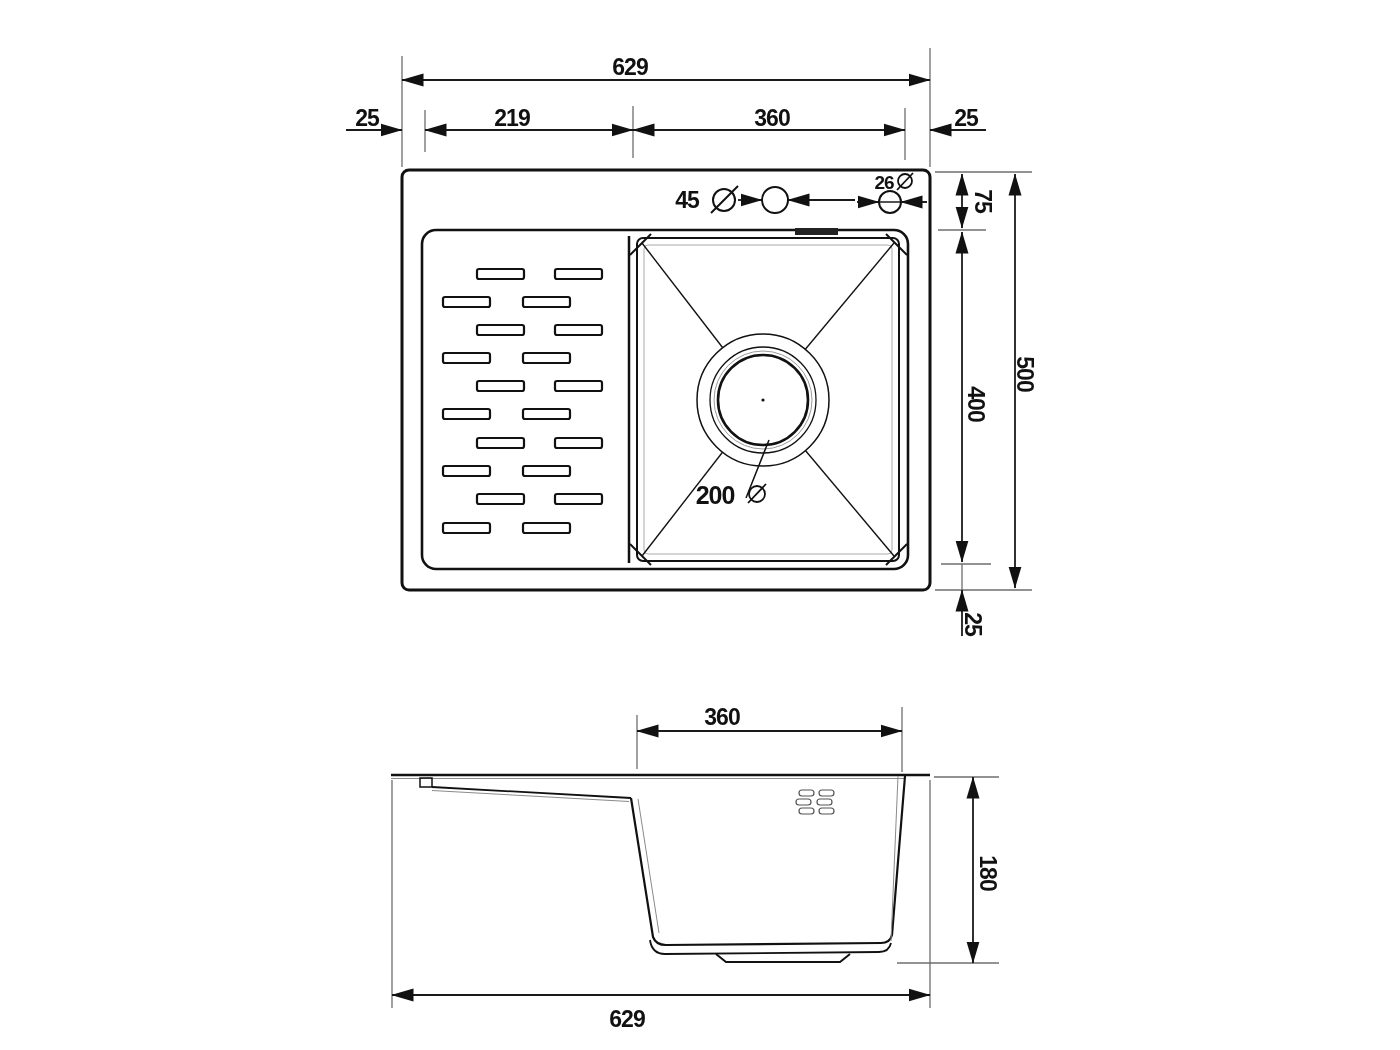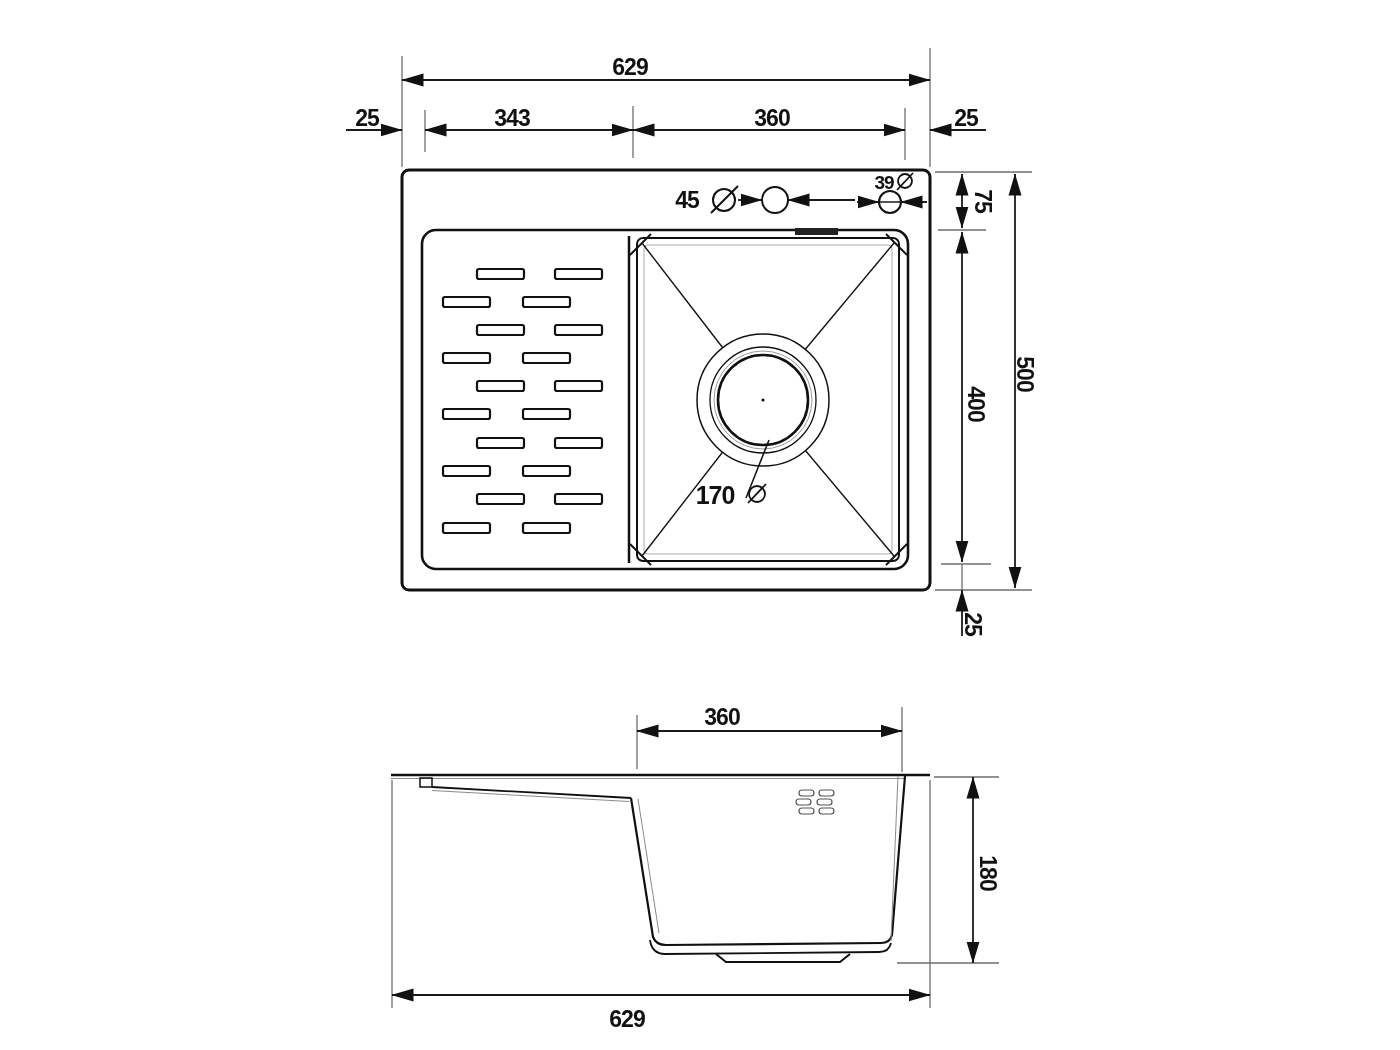--- a/index.html
+++ b/index.html
@@ -165,26 +165,26 @@
             <rect x="817" y="787" width="15" height="6" rx="3"></rect>
         <rect x="799" y="796" width="15" height="6" rx="3"></rect>
             <rect x="819" y="796" width="15" height="6" rx="3"></rect>
       </g>
     </g>
   </g>
 </svg>
 
 <div class="lbl" style="left:630px;top:55px;">629</div>
 <div class="lbl" style="left:367px;top:106px;">25</div>
-<div class="lbl" style="left:512px;top:106px;">343</div>
+<div class="lbl" style="left:512px;top:106px;">219</div>
 <div class="lbl" style="left:772px;top:106px;">360</div>
 <div class="lbl" style="left:966px;top:106px;">25</div>
 <div class="lbl" style="left:687px;top:188px;">45</div>
-<div class="lbl s19" style="left:884px;top:170px;">39</div>
-<div class="lbl s25" style="left:715px;top:483px;">170</div>
+<div class="lbl s19" style="left:884px;top:170px;">26</div>
+<div class="lbl s25" style="left:715px;top:483px;">200</div>
 <div class="lbl rot" style="left:982px;top:189px;">75</div>
 <div class="lbl rot" style="left:975px;top:392px;">400</div>
 <div class="lbl rot" style="left:1024px;top:362px;">500</div>
 <div class="lbl rot" style="left:972px;top:612px;">25</div>
 
 <div class="lbl" style="left:722px;top:705px;">360</div>
 <div class="lbl rot" style="left:987px;top:861px;">180</div>
 <div class="lbl" style="left:627px;top:1007px;">629</div>
 
 </div>

